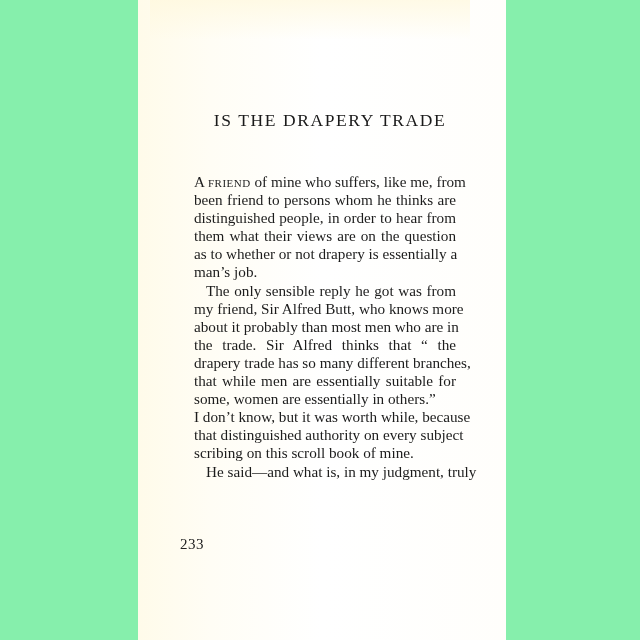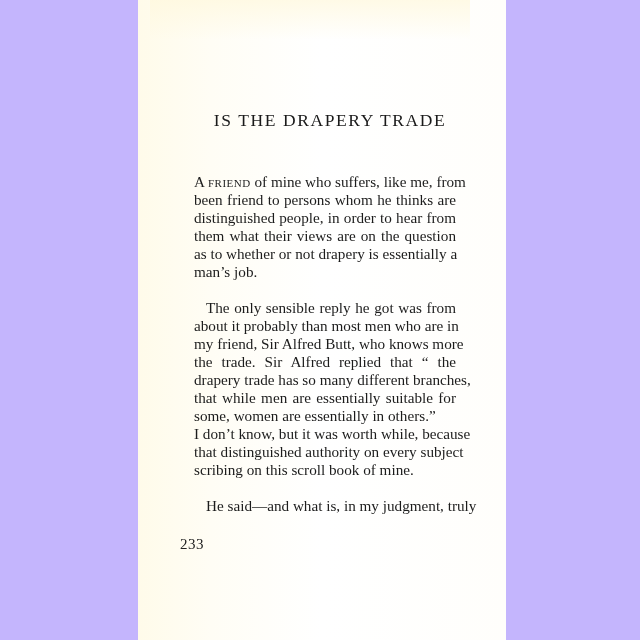--- a/index.html
+++ b/index.html
@@ -7,21 +7,21 @@
       padding: 0;
       width: 640px;
       height: 640px;
       background: #ffffff;
       overflow: hidden;
     }
     .scan {
       position: relative;
       width: 640px;
       height: 640px;
-      background: #c4b5fd;
+      background: #86efac;
     }
     .page {
       position: absolute;
       left: 138px;
       top: 0;
       width: 368px;
       height: 640px;
       background: linear-gradient(90deg, #fffbea 0%, #fffdf5 20%, #ffffff 50%, #fffefb 100%);
     }
     .page-top-tint {
@@ -63,21 +63,20 @@
       white-space: nowrap;
       text-align: justify;
       text-align-last: justify;
       height: 18.1px;
     }
     .body-text .ln.last {
       text-align-last: left;
     }
     .body-text .ln.indent {
       padding-left: 12px;
-      margin-top: 17px;
     }
     .smallcaps {
       font-variant: small-caps;
       letter-spacing: 0.5px;
     }
     .folio {
       position: absolute;
       left: 180px;
       top: 536px;
       width: 300px;
@@ -99,23 +98,23 @@
   </h1>
 
   <div class="body-text">
     <span class="ln"><span>A</span> <span class="smallcaps">friend</span><span> of mine who suffers, like me, from</span></span>
     <span class="ln">been friend to persons whom he thinks are</span>
     <span class="ln">distinguished people, in order to hear from</span>
     <span class="ln">them what their views are on the question</span>
     <span class="ln">as to whether or not drapery is essentially a</span>
     <span class="ln last">man’s job.</span>
     <span class="ln indent">The only sensible reply he got was from</span>
+    <span class="ln">my friend, Sir Alfred Butt, who knows more</span>
     <span class="ln">about it probably than most men who are in</span>
-    <span class="ln">my friend, Sir Alfred Butt, who knows more</span>
-    <span class="ln">the trade.  Sir Alfred replied that “ the</span>
+    <span class="ln">the trade.  Sir Alfred thinks that “ the</span>
     <span class="ln">drapery trade has so many different branches,</span>
     <span class="ln">that while men are essentially suitable for</span>
     <span class="ln last">some, women are essentially in others.”</span>
     <span class="ln">I don’t know, but it was worth while, because</span>
     <span class="ln">that distinguished authority on every subject</span>
     <span class="ln last">scribing on this scroll book of mine.</span>
     <span class="ln indent">He said—and what is, in my judgment, truly</span>
   </div>
 
   <div class="folio">233</div>

